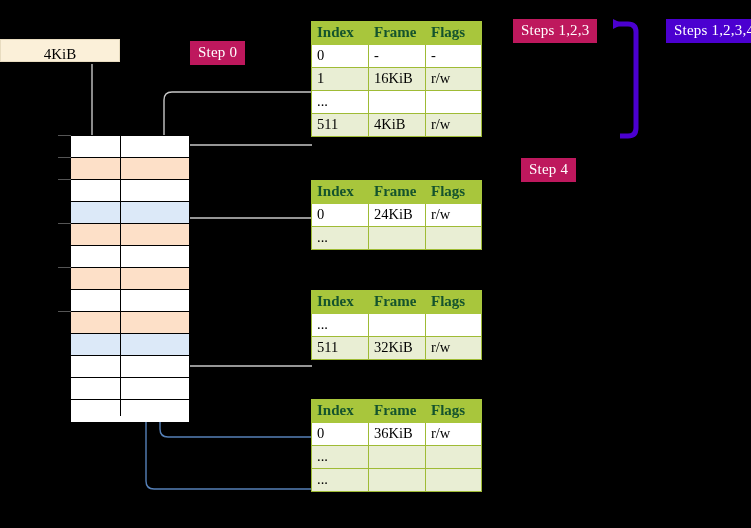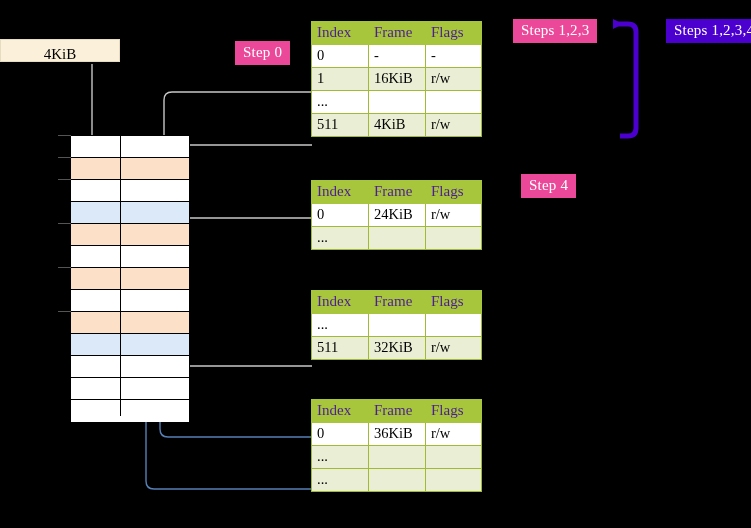--- a/index.html
+++ b/index.html
@@ -14,21 +14,21 @@
   .badge{
     position:absolute;
     font-family:"Liberation Serif", serif;
     font-size:15px;
     line-height:1;
     padding:4px 8px 5px 8px;
     color:#ffffff;
     white-space:nowrap;
     letter-spacing:0.2px;
   }
-  .badge.red{background:#ec4899;}
+  .badge.red{background:#be185d;}
   .badge.blue{background:#4b00d0;margin-left:14px;}
 
   
   .kib-box{
     position:absolute;
     background:#fbf0d9;
     border:1px solid #e8dcc0;
     font-size:15px;
     text-align:center;
     color:#000;
@@ -49,22 +49,22 @@
     border:1px solid #9fbb35;
     padding:2px 5px 3px 5px;
     height:18px;
     text-align:left;
     vertical-align:middle;
     font-weight:normal;
     box-sizing:border-box;
   }
   .ptable th{
     background:#a8c63c;
-    color:#4c1d95;
-    font-weight:normal;
+    color:#14532d;
+    font-weight:bold;
     font-size:15px;
     border:1px solid #a8c63c;
   }
   .ptable td.c0{width:57px;}
   .ptable td.c1{width:57px;}
   .ptable td.c2{width:56px;}
   .ptable th.c0{width:57px;}
   .ptable th.c1{width:57px;}
   .ptable th.c2{width:56px;}
   .ptable tr.alt td{background:#e9eed4;}
@@ -150,27 +150,27 @@
       <path d="M312,489 L154,489 Q146,489 146,481 L146,229" stroke="#5580b8" stroke-width="1.4" fill="none" marker-end="url(#ab-up)"></path>
     </g>
 
     <g>
       <path d="M620,136 L628,136 Q636,136 636,128 L636,32 Q636,24 628,24 L616,24" stroke="#4b00d0" stroke-width="5" fill="none" stroke-linecap="butt" marker-end="url(#apurple)"></path>
     </g>
   </svg>
 
   <div class="kib-box" style="left:0px;top:39px;width:120px;height:23px;">4KiB</div>
 
-  <div class="badge red" style="left:190px;top:41px;margin-left:45px;">Step 0</div>
+  <div class="badge red" style="left:190px;top:41px;">Step 0</div>
 
   <div class="badge red" style="left:513px;top:19px;">Steps 1,2,3</div>
 
   <div class="badge blue" style="left:652px;top:19px;">Steps 1,2,3,4</div>
 
-  <div class="badge red" style="left:521px;top:174px;">Step 4</div>
+  <div class="badge red" style="left:521px;top:158px;">Step 4</div>
 
   <div class="mem" style="left:70px;top:135px;width:120px;height:281px;">
     <div class="mrow"></div>
     <div class="mrow orange"></div>
     <div class="mrow"></div>
     <div class="mrow bluefill"></div>
     <div class="mrow orange"></div>
     <div class="mrow"></div>
     <div class="mrow orange"></div>
     <div class="mrow"></div>

